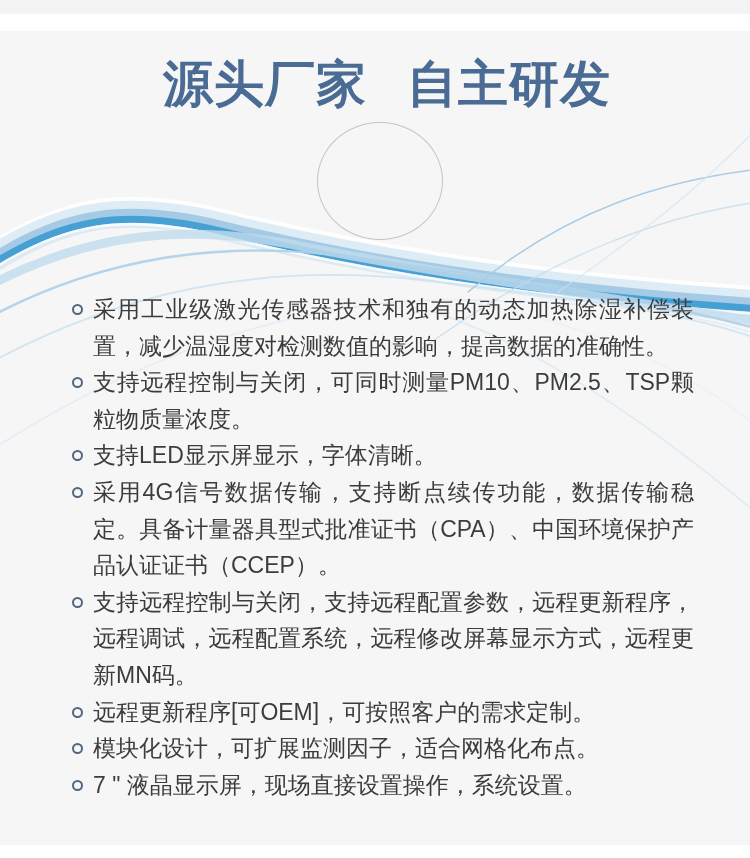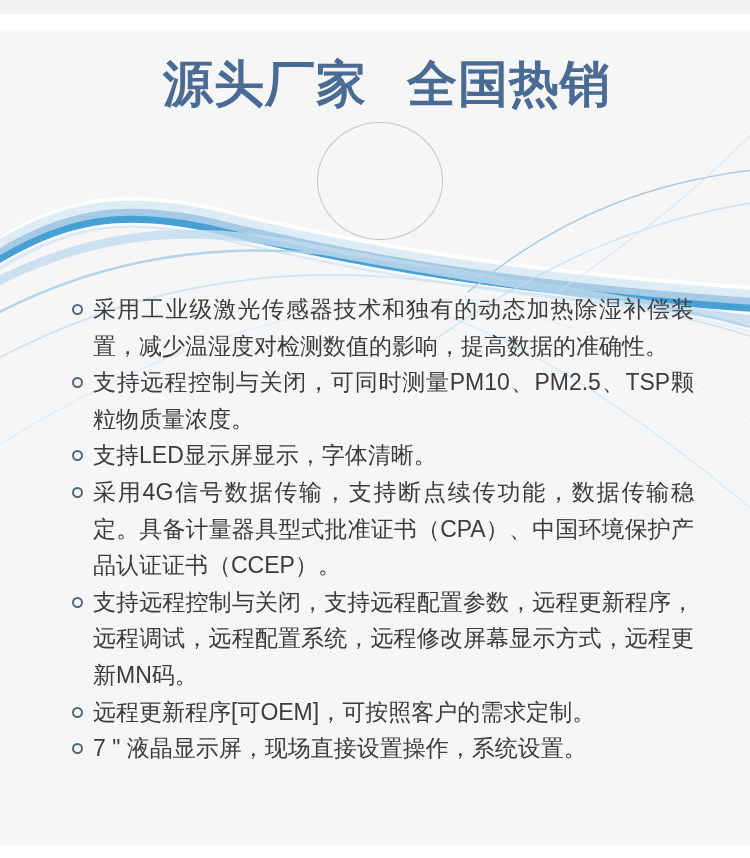--- a/index.html
+++ b/index.html
@@ -91,21 +91,21 @@
       <path d="M418,352 C540,262 660,210 792,198" stroke="#c3dcec" stroke-width="1.3" opacity="0.8"></path>
       <path d="M558,292 C650,228 712,178 772,112" stroke="#cfe3f1" stroke-width="1.2" opacity="0.7"></path>
 
       <path d="M428,310 C540,345 660,432 760,516" stroke="#d6e8f3" stroke-width="1.5" opacity="0.8"></path>
       <path d="M468,302 C580,322 680,362 764,432" stroke="#e1eef7" stroke-width="1.2" opacity="0.6"></path>
     </g>
   </svg>
 
   <h1 class="main-title">
     <span>源头厂家</span>
-    <span>全国热销</span>
+    <span>自主研发</span>
   </h1>
 
 
   <ul class="features">
     <li>
       <span class="ring"></span>
       <span>采用工业级激光传感器技术和独有的动态加热除湿补偿装置，减少温湿度对检测数值的影响，提高数据的准确性。</span>
     </li>
     <li>
       <span class="ring"></span>
@@ -122,17 +122,21 @@
     <li>
       <span class="ring"></span>
       <span>支持远程控制与关闭，支持远程配置参数，远程更新程序，远程调试，远程配置系统，远程修改屏幕显示方式，远程更新MN码。</span>
     </li>
     <li>
       <span class="ring"></span>
       <span>远程更新程序[可OEM]，可按照客户的需求定制。</span>
     </li>
     <li>
       <span class="ring"></span>
+      <span>模块化设计，可扩展监测因子，适合网格化布点。</span>
+    </li>
+    <li>
+      <span class="ring"></span>
       <span>7 " 液晶显示屏，现场直接设置操作，系统设置。</span>
     </li>
   </ul>
 
 </div>
 
 </body></html>

